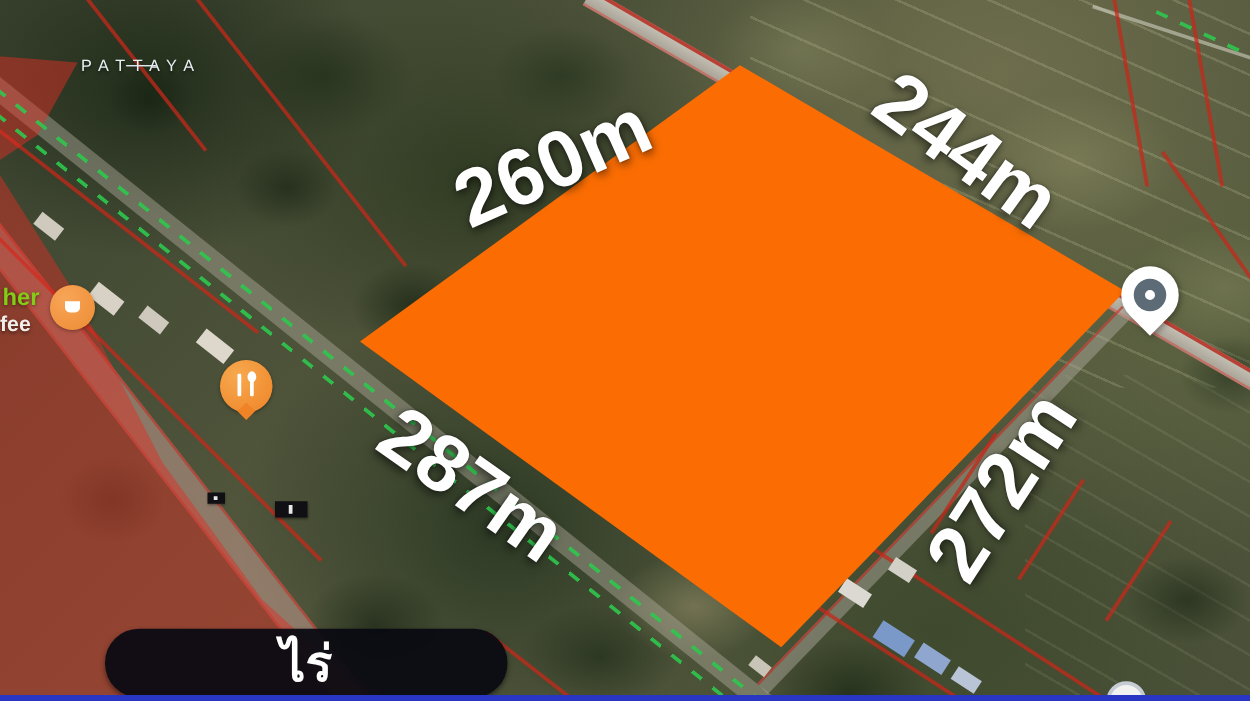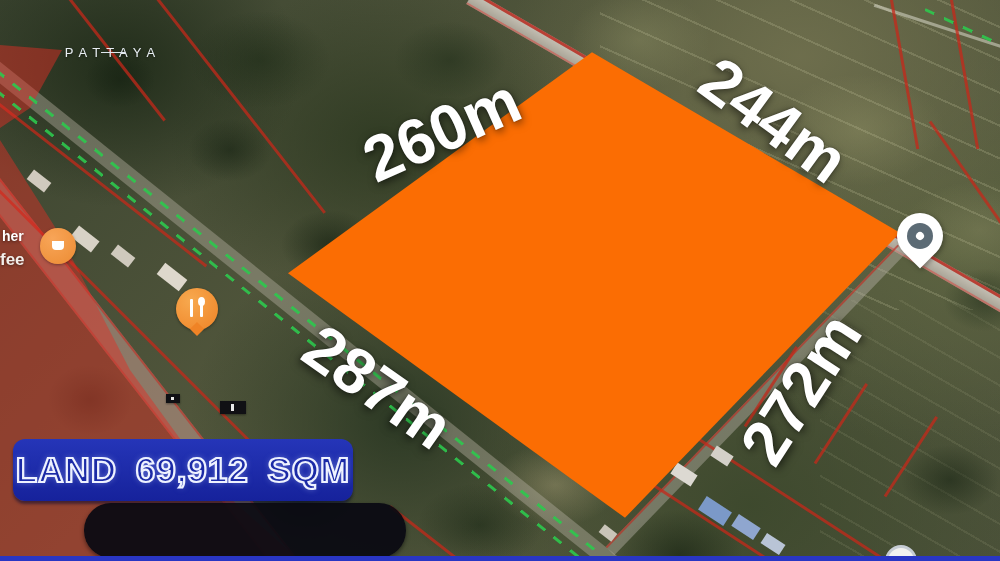--- a/index.html
+++ b/index.html
@@ -91,21 +91,21 @@
   .rest-pin .tail{left:16px;top:36px;width:10px;height:10px;background:#ef8326;
     transform:rotate(45deg);}
   .rest-pin .fork{left:14px;top:11px;width:3px;height:18px;background:#fff;border-radius:1px;}
   .rest-pin .spoon{left:24px;top:11px;width:3px;height:18px;background:#fff;border-radius:1px;}
   .rest-pin .spoon-head{left:22px;top:9px;width:7px;height:9px;background:#fff;border-radius:50%;}
   .rest-label{left:222px;top:300px;font-size:25px;font-weight:700;color:#fff;white-space:nowrap;
     text-shadow:0 2px 5px rgba(0,0,0,.6);}
   .coffee-pin{left:40px;top:228px;width:36px;height:36px;border-radius:50%;
     background:radial-gradient(circle at 35% 30%,#f8a558,#ec8c33);box-shadow:0 1px 3px rgba(0,0,0,.35);}
   .coffee-pin .cup{left:12px;top:13px;width:12px;height:9px;background:#fff;border-radius:0 0 4px 4px;}
-  .coffee-t1{left:2px;top:228px;font-size:14px;font-weight:700;color:#ffffff;text-shadow:0 1px 3px rgba(0,0,0,.5);}
+  .coffee-t1{left:2px;top:228px;font-size:19px;font-weight:700;color:#84cc16;text-shadow:0 1px 3px rgba(0,0,0,.5);}
   .coffee-t2{left:0px;top:250px;font-size:17px;font-weight:700;color:#f3eeea;text-shadow:0 1px 3px rgba(0,0,0,.5);}
   .map-pin{left:897px;top:213px;width:46px;height:46px;background:#fff;
     border-radius:50% 50% 50% 0;transform:rotate(-45deg);box-shadow:0 2px 5px rgba(0,0,0,.35);}
   .map-pin .inner{left:10px;top:10px;width:26px;height:26px;border-radius:50%;background:#5c6b75;}
   .map-pin .dot{left:19px;top:19px;width:8px;height:8px;border-radius:50%;background:#fff;}
   .mk{background:#101014;box-shadow:0 1px 2px rgba(0,0,0,.4);}
   .mk .d{background:#e8e8e8;}
   .half-circle{left:885px;top:545px;width:32px;height:32px;border-radius:50%;
     background:#f2f2f0;border:3px solid #c6ccd4;}
 
@@ -210,20 +210,18 @@
   </div>
 
   <div class="mk" style="left:166px;top:394px;width:14px;height:9px;">
     <div class="d" style="left:5px;top:3px;width:3px;height:3px;"></div>
   </div>
   <div class="mk" style="left:220px;top:401px;width:26px;height:13px;">
     <div class="d" style="left:11px;top:3px;width:3px;height:7px;"></div>
   </div>
   <div class="half-circle"></div>
 
-  <div class="banner-blue">
-    <span class="t">LAND 69,912 SQM</span>
-  </div>
   <div class="banner-black">
+    <span class="u">ไร่</span>
   </div>
   <div class="bottom-strip"></div>
 
 </div>
 
 </body></html>

